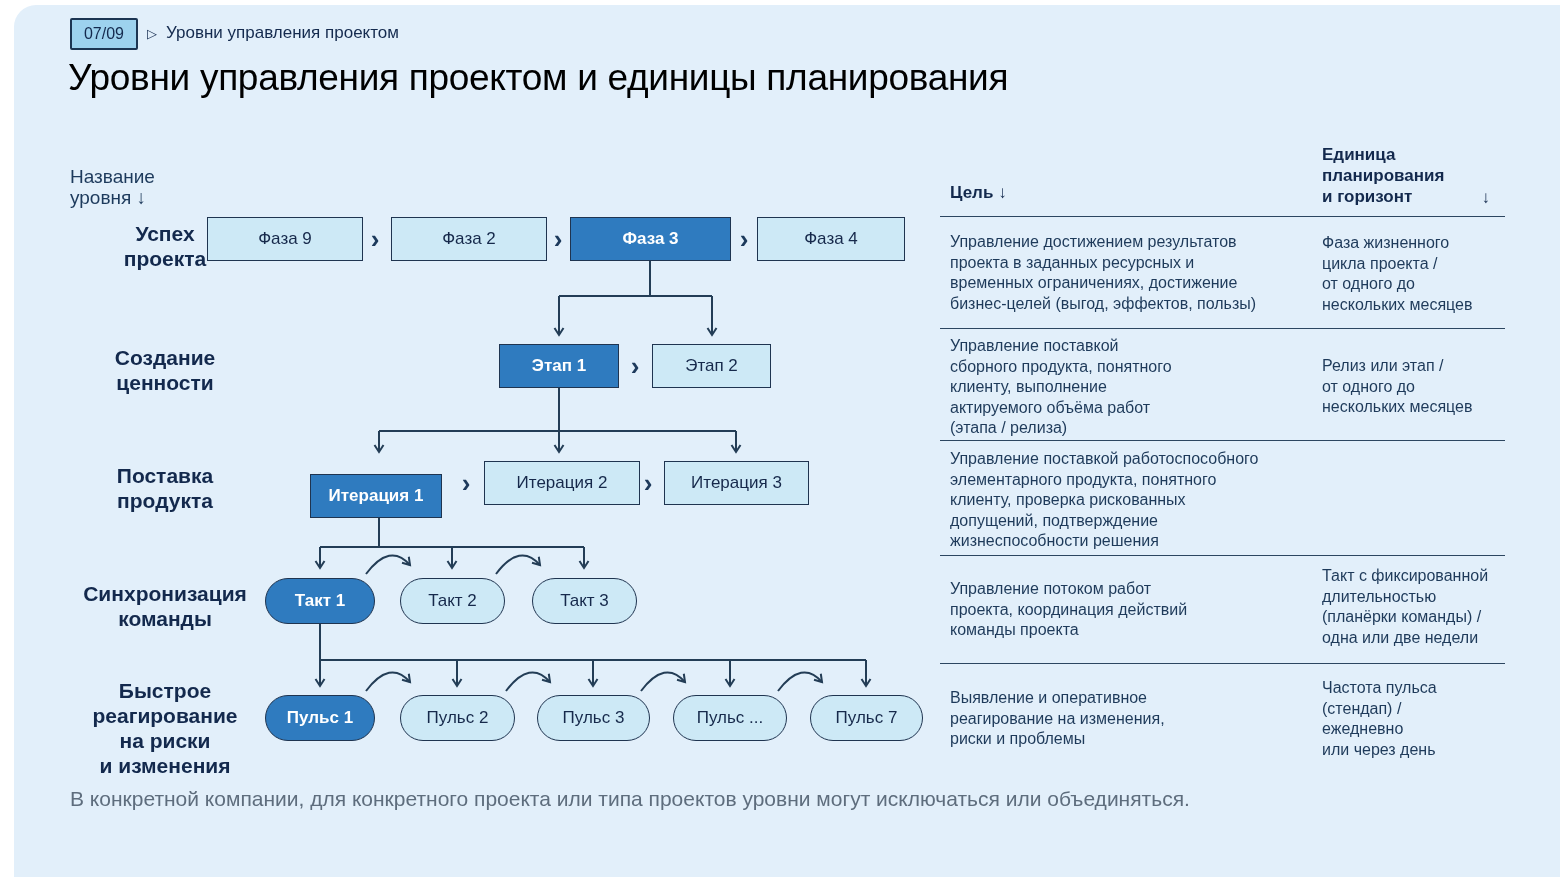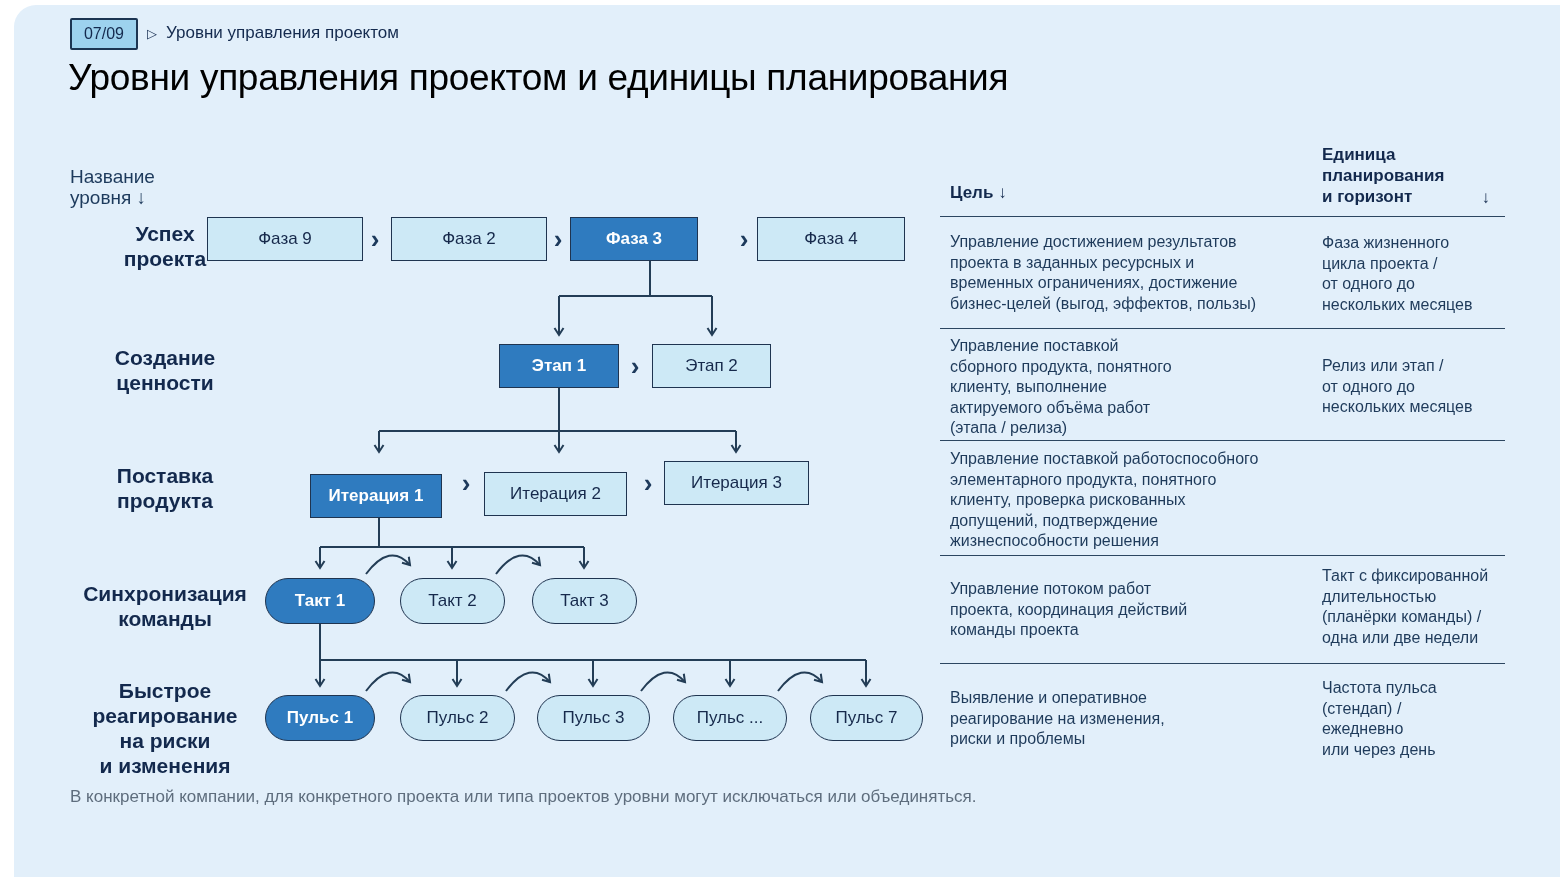--- a/index.html
+++ b/index.html
@@ -32,21 +32,21 @@
   svg.connectors{position:absolute;left:0;top:0;pointer-events:none;}
 
   
   .thead{position:absolute;font-size:17px;font-weight:700;color:#13294d;line-height:21px;}
   .thead .arrow{font-weight:700;margin-left:5px;}
   .unit-head{position:absolute;left:1322px;top:144px;width:178px;height:64px;}
   .unit-head .arrow{position:absolute;right:10px;bottom:0;font-size:17px;font-weight:700;}
   .cell{position:absolute;font-size:16px;line-height:20.5px;color:#1e3a5a;}
   .rule{position:absolute;left:940px;width:565px;height:1px;background:#2c4660;}
 
-  .footnote{position:absolute;left:70px;top:787px;font-size:17px;color:#5e6d7d;}
+  .footnote{position:absolute;left:70px;top:787px;font-size:21px;color:#5e6d7d;}
 </style>
 </head>
 <body>
 
 <div class="stage">
   <div class="slide"></div>
 
   <svg class="connectors" width="1560" height="877" viewBox="0 0 1560 877">
     <defs>
       <marker id="ah" markerWidth="12" markerHeight="12" refX="8" refY="5.5" orient="auto" markerUnits="userSpaceOnUse">
@@ -114,31 +114,31 @@
 продукта</div>
   <div class="lvl ml" style="top:678px">Быстрое
 реагирование
 на риски
 и изменения</div>
 
   <div class="node light" style="left:207px;top:217px;width:156px">Фаза 9</div>
   <span class="chev" style="left:365px;top:226px">›</span>
   <div class="node light" style="left:391px;top:217px;width:156px">Фаза 2</div>
   <span class="chev" style="left:548px;top:226px">›</span>
-  <div class="node dark" style="left:570px;top:217px;width:128px">Фаза 3</div>
+  <div class="node dark" style="left:570px;top:217px;width:161px">Фаза 3</div>
   <span class="chev" style="left:734px;top:226px">›</span>
   <div class="node light" style="left:757px;top:217px;width:148px">Фаза 4</div>
 
   <div class="node dark" style="left:499px;top:344px;width:120px">Этап 1</div>
   <span class="chev" style="left:625px;top:353px">›</span>
   <div class="node light" style="left:652px;top:344px;width:119px">Этап 2</div>
 
   <div class="node dark" style="left:310px;top:474px;width:132px">Итерация 1</div>
   <span class="chev" style="left:456px;top:470px">›</span>
-  <div class="node light" style="left:484px;top:472px;width:143px">Итерация 2</div>
+  <div class="node light" style="left:484px;top:461px;width:156px">Итерация 2</div>
   <span class="chev" style="left:638px;top:470px">›</span>
   <div class="node light" style="left:664px;top:461px;width:145px">Итерация 3</div>
 
   <div class="node pill dark" style="left:265px;top:578px;width:110px">Такт 1</div>
   <div class="node pill light" style="left:400px;top:578px;width:105px">Такт 2</div>
   <div class="node pill light" style="left:532px;top:578px;width:105px">Такт 3</div>
 
   <div class="node pill dark" style="left:265px;top:695px;width:110px">Пульс 1</div>
   <div class="node pill light" style="left:400px;top:695px;width:115px">Пульс 2</div>
   <div class="node pill light" style="left:537px;top:695px;width:113px">Пульс 3</div>

